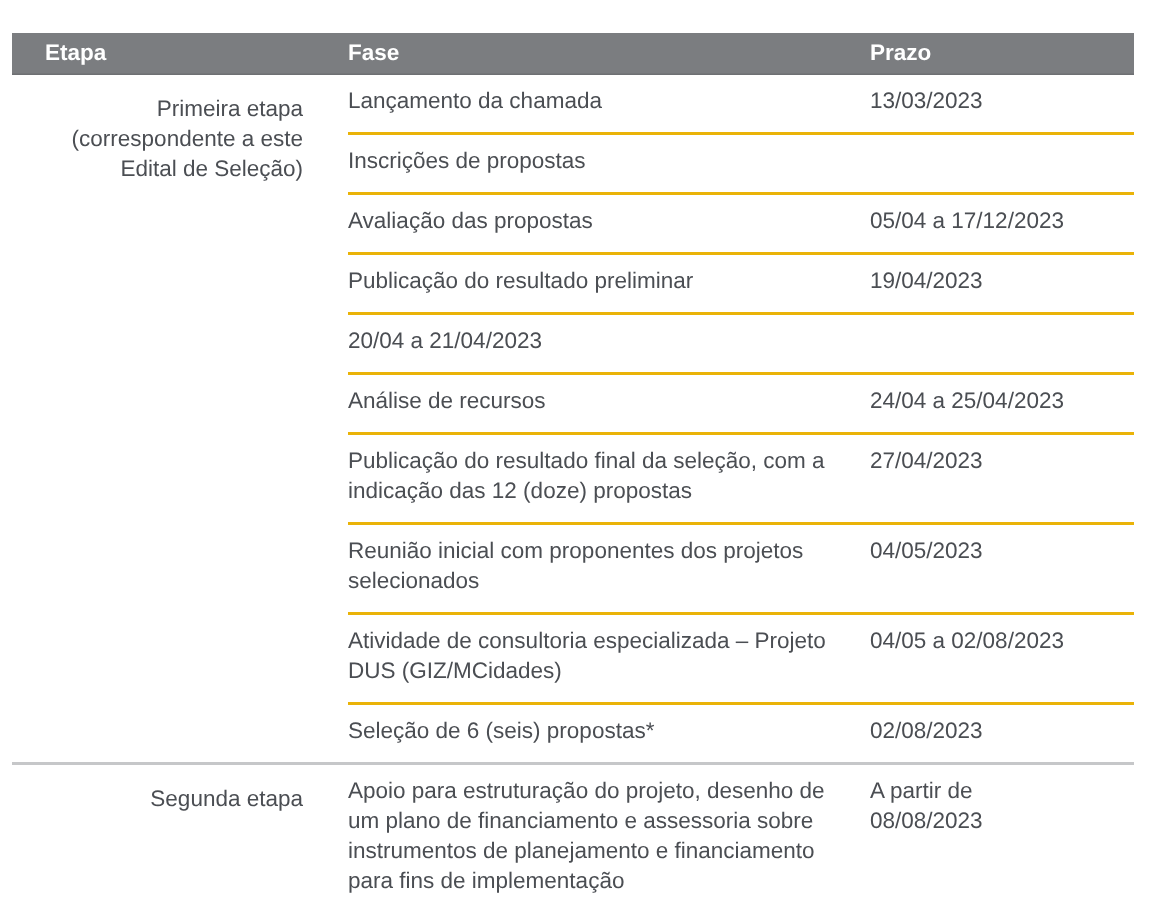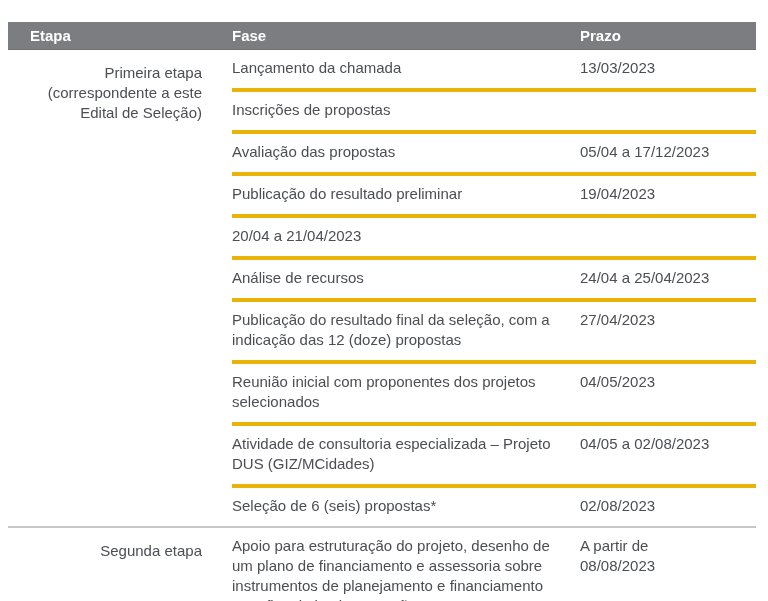--- a/index.html
+++ b/index.html
@@ -55,21 +55,21 @@
   .rows {
     flex: 1 1 auto;
     display: flex;
     flex-direction: column;
   }
   .row {
     display: flex;
     padding: 8px 0 10px 0;
   }
   .row + .row {
-    border-top: 4px solid #eab308;
+    border-top: 2px solid #eab308;
   }
   .group:first-of-type .row:first-child { padding-top: 13px; }
   .fase-cell  { width: 348px; padding-right: 18px; flex: none; }
   .prazo-cell { width: 176px; flex: none; white-space: pre-line; }
 </style>
 </head>
 <body>
 
 <div class="page">
   <div class="table">

